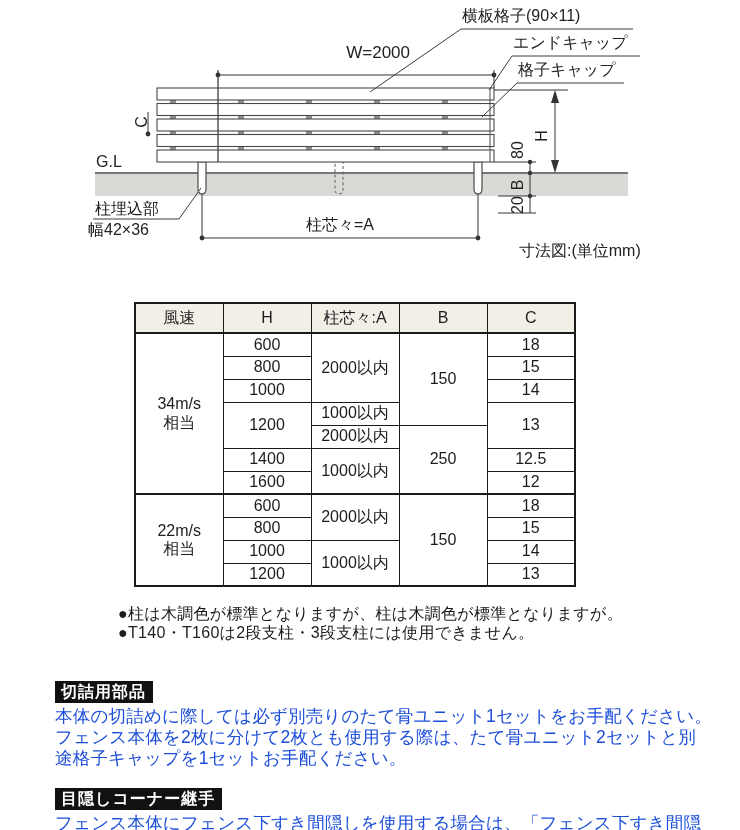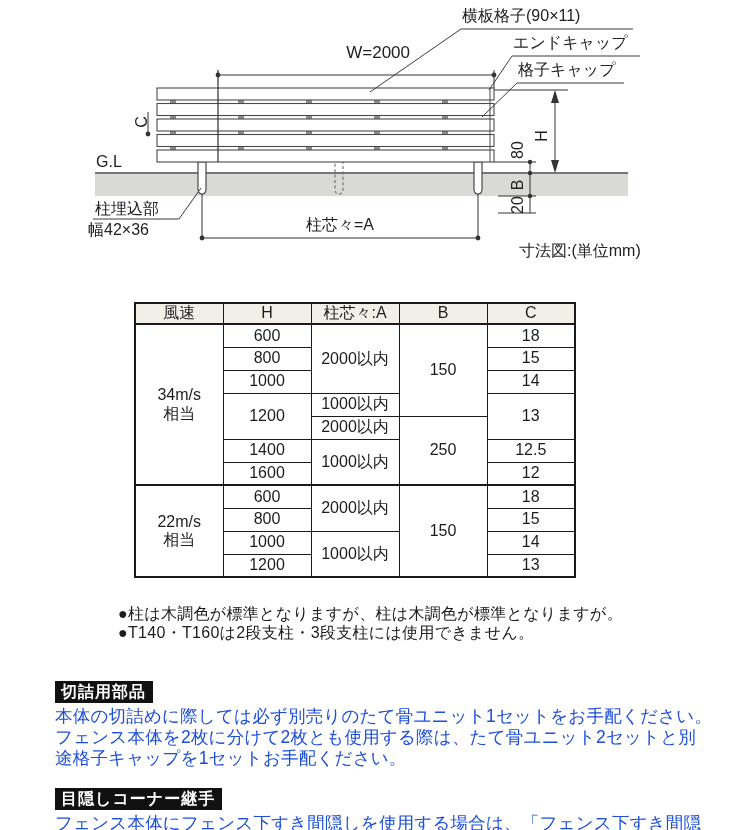--- a/index.html
+++ b/index.html
@@ -25,21 +25,21 @@
   .unit-note{position:absolute;left:134px;top:279px;width:440px;text-align:right;font-size:15px;}
   table.spec{
     position:absolute;left:134px;top:302px;border-collapse:collapse;table-layout:fixed;
     width:442px;border:2px solid var(--table-border);font-size:16px;
   }
   table.spec th,table.spec td{
     border:1px solid var(--table-border);text-align:center;vertical-align:middle;
     padding:0;white-space:pre-line;line-height:1.15;
   }
   table.spec thead th{background:var(--header-bg);border-bottom:2px solid var(--table-border);font-weight:normal;}
-  table.spec thead tr{height:21px;}
+  table.spec thead tr{height:30px;}
   table.spec tbody tr{height:23px;}
   table.spec tr.group-start td{border-top:2px solid var(--table-border);}
   
   .notes{position:absolute;left:118px;top:604px;font-size:16px;line-height:19px;letter-spacing:0.3px;}
   
   .sections{position:absolute;left:55px;top:664px;width:685px;}
   .badge{
     display:inline-block;background:var(--label-bg);color:#ffffff;font-size:16px;font-weight:bold;
     padding:2px 7px 3px 6px;line-height:17px;letter-spacing:1px;margin-top:17px;
   }

